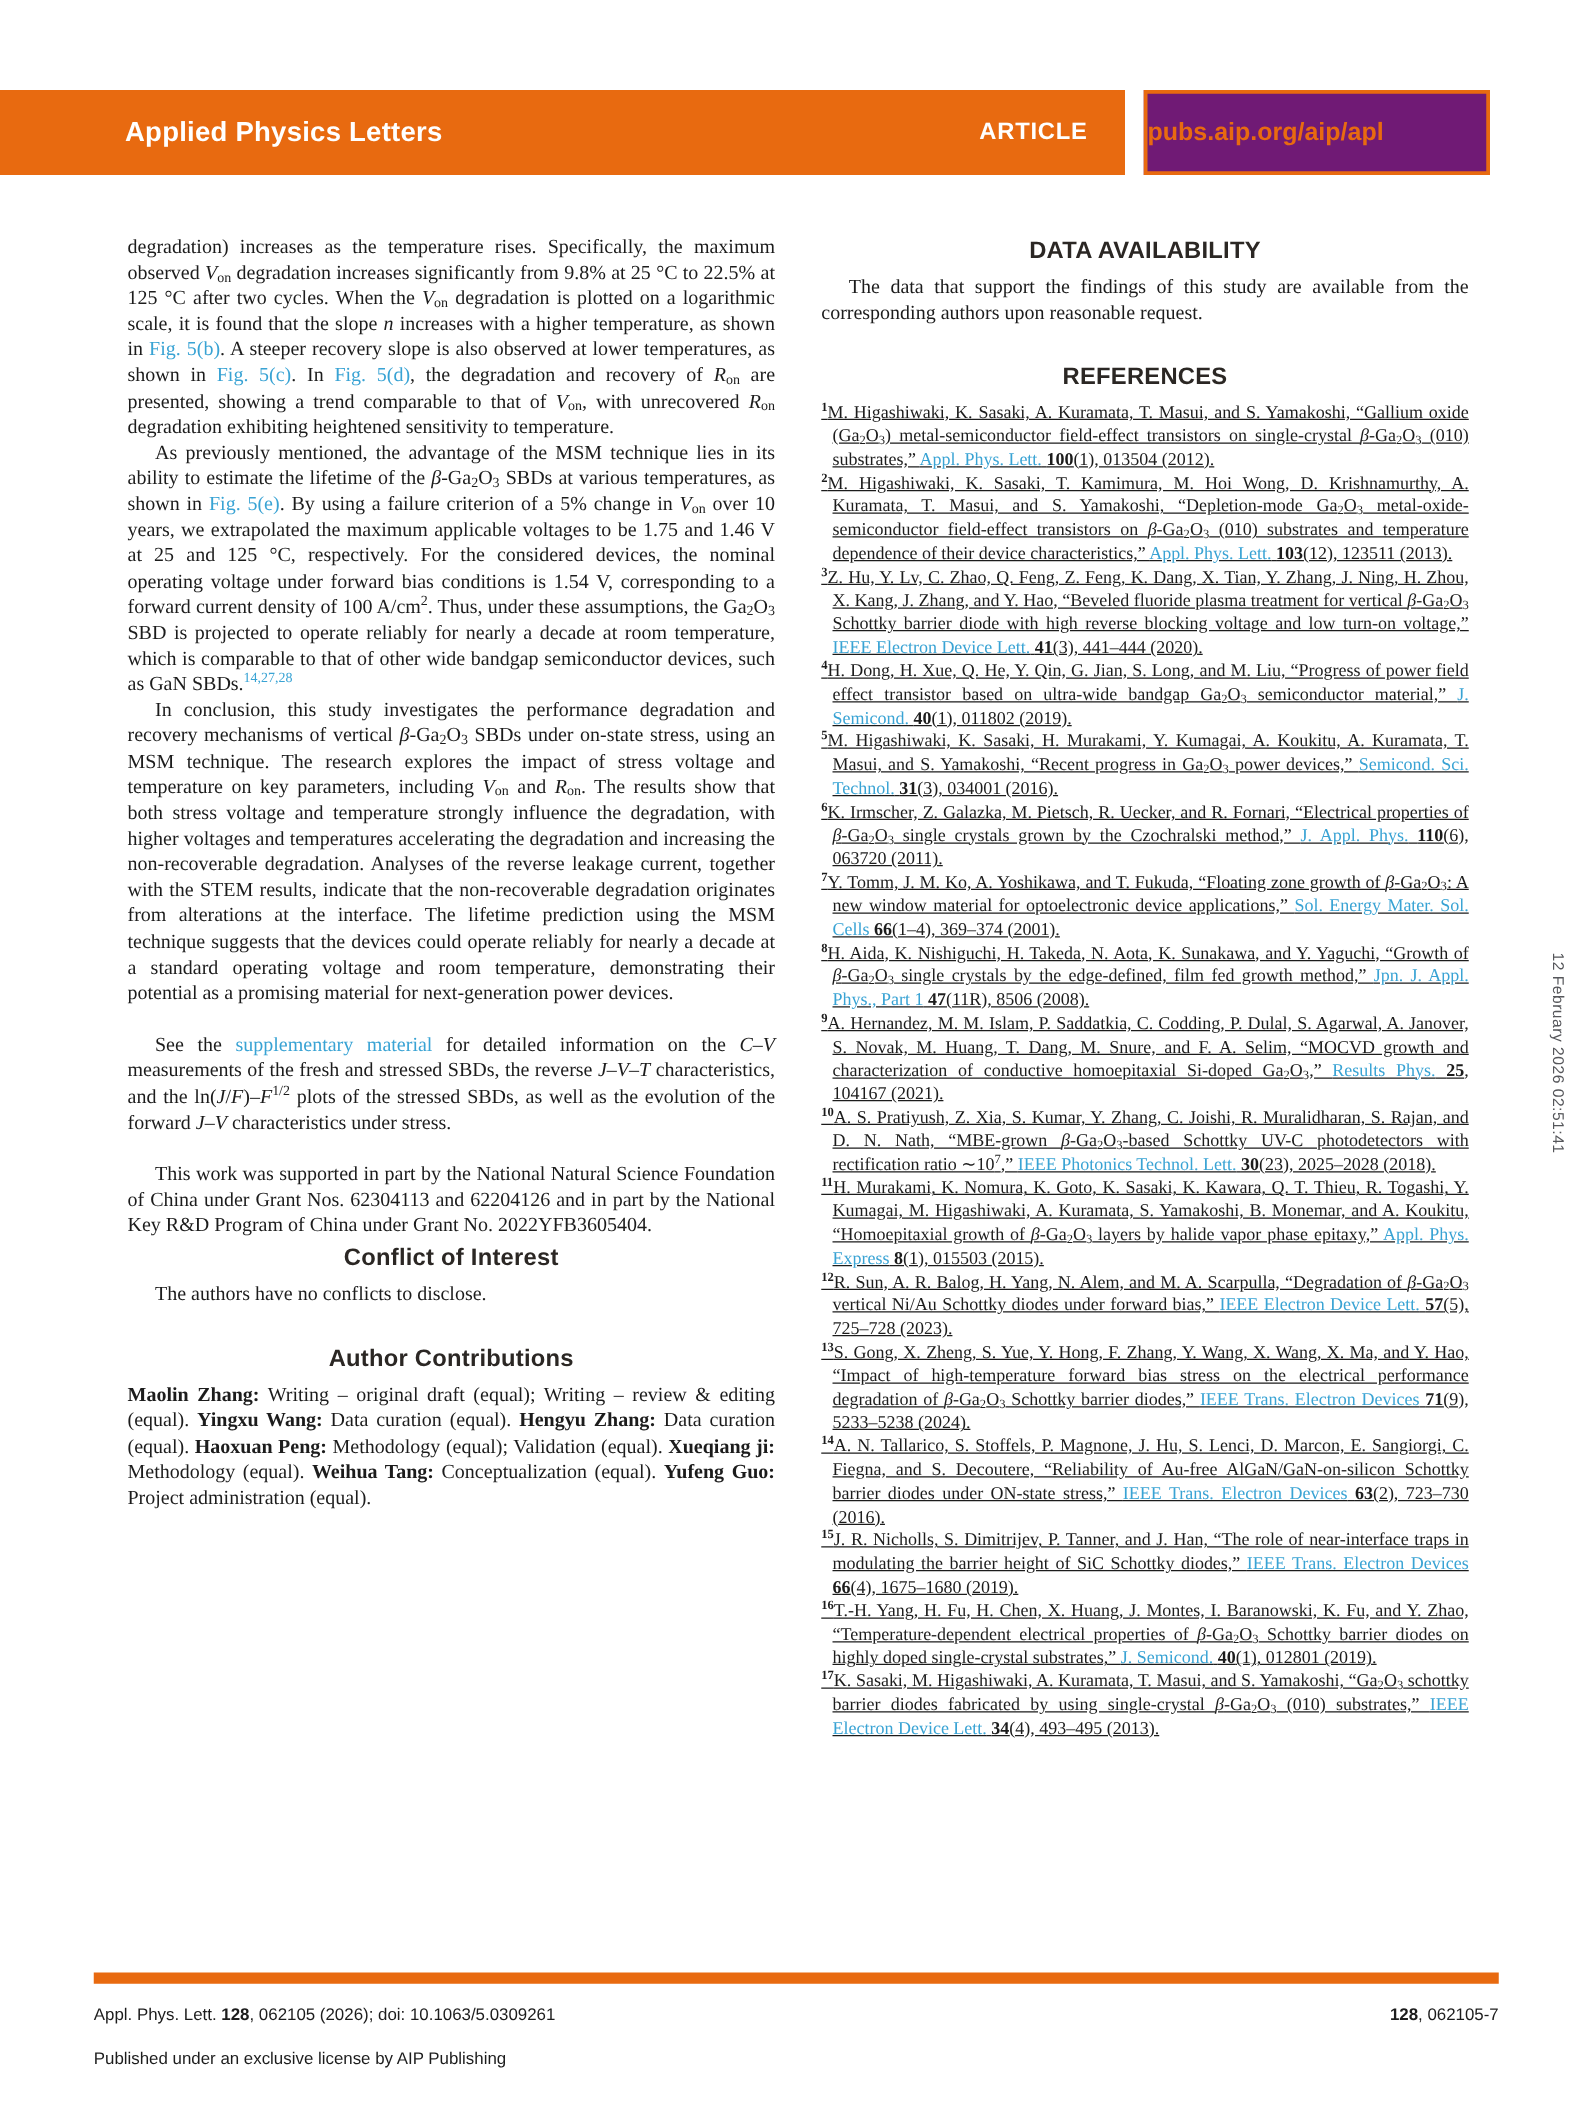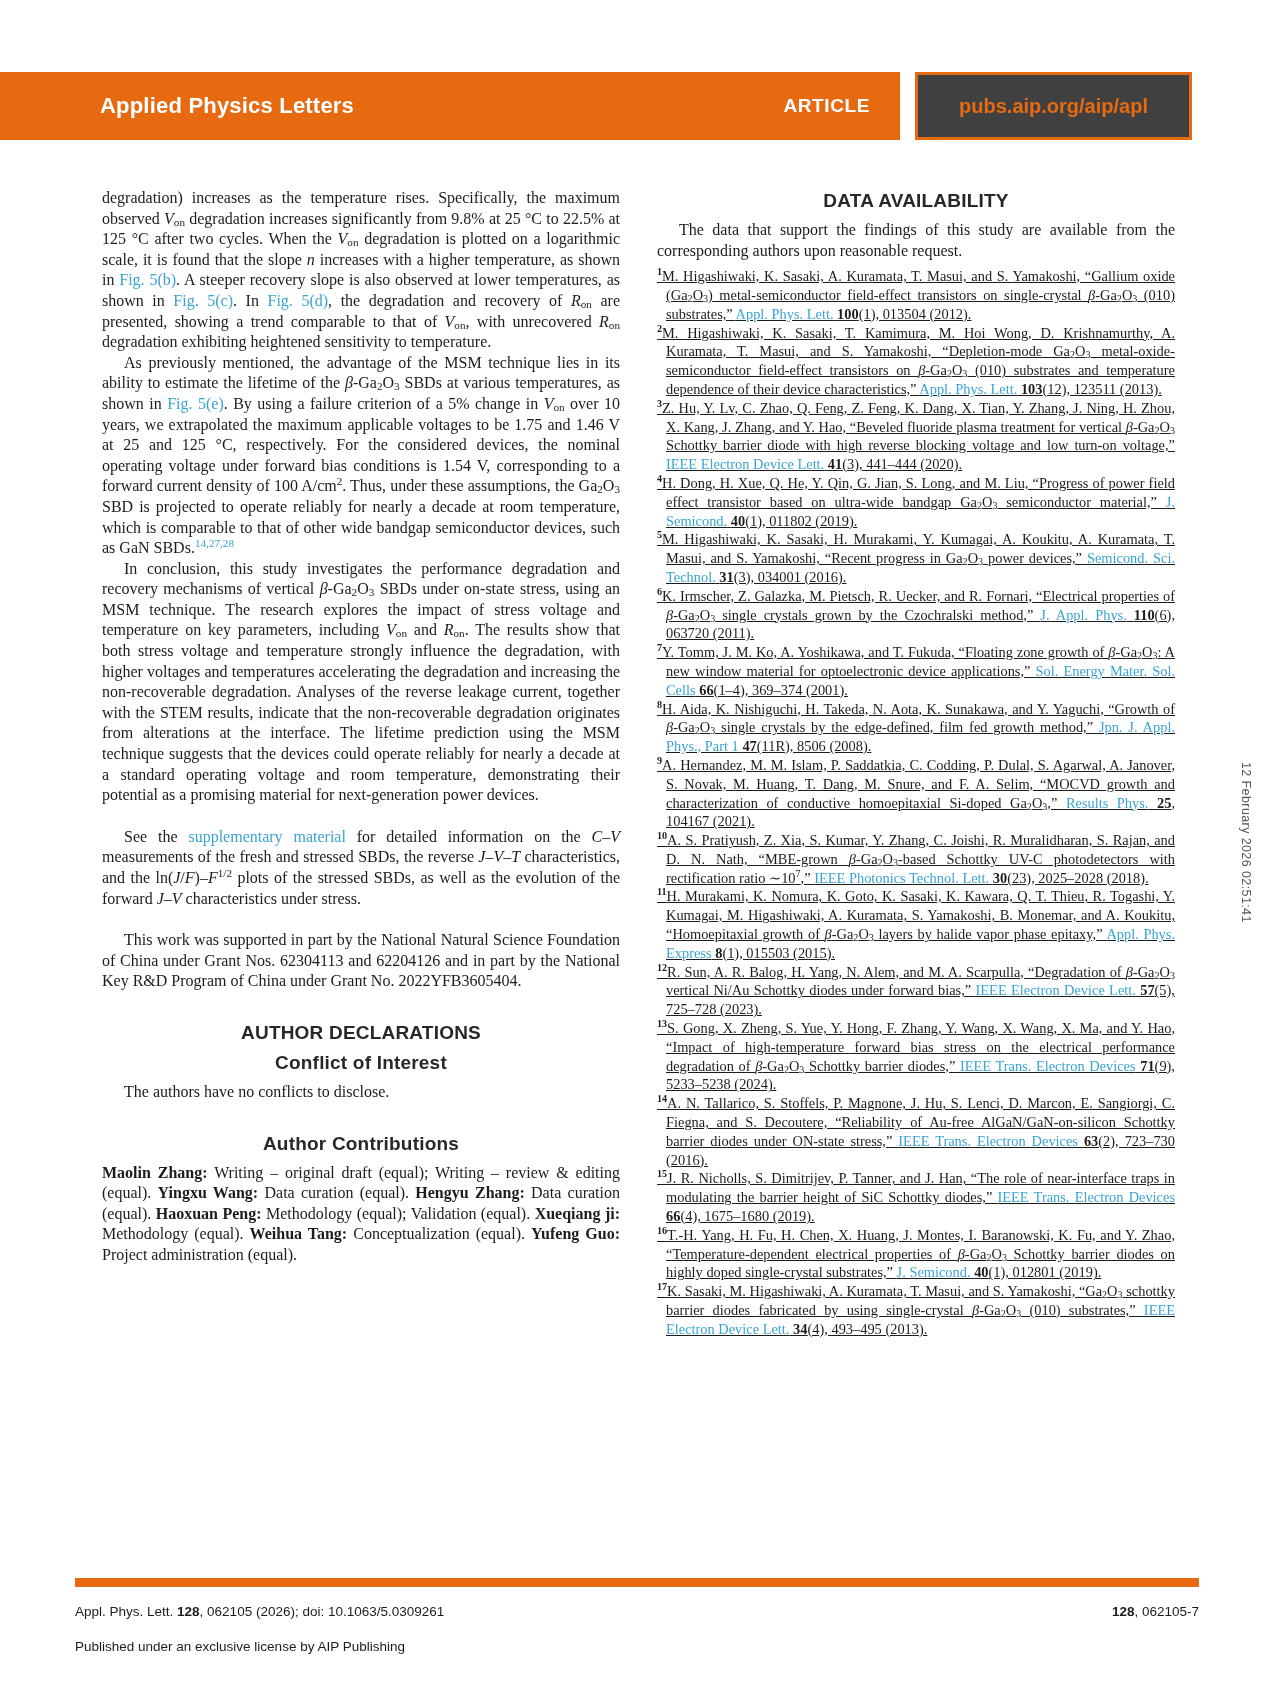--- a/index.html
+++ b/index.html
@@ -14,21 +14,21 @@
   body{font-family:"Liberation Serif",serif;color:var(--text);}
   .page{position:relative;width:1275px;height:1688px;background:#fff;overflow:hidden;}
 
   
   .band{position:absolute;left:0;top:72px;width:900px;height:68px;background:var(--accent);
         display:flex;align-items:center;justify-content:space-between;
         padding:0 30px 0 100px;box-sizing:border-box;gap:16px;}
   .journal{color:#fff;font-family:"Liberation Sans",sans-serif;font-weight:700;font-size:22px;letter-spacing:0.2px;}
   .article{color:#fff;font-family:"Liberation Sans",sans-serif;font-weight:700;font-size:19px;letter-spacing:0.6px;}
   .urlbox{position:absolute;left:915px;top:72px;width:277px;height:68px;border:3px solid var(--accent);
-          box-sizing:border-box;display:flex;align-items:center;justify-content:center;background:#404040;}
+          box-sizing:border-box;display:flex;align-items:center;background:#701a75;}
   .urlbox span{color:var(--accent);font-family:"Liberation Sans",sans-serif;font-weight:700;font-size:20px;}
 
   
   .col{position:absolute;top:188px;width:518px;text-align:justify;}
   .col-left{left:102px;}
   .col-right{left:657px;}
 
   .body-p{margin:0;font-size:16px;line-height:20.6px;}
   .ind{text-indent:22px;}
   .gap{margin-top:21px;}
@@ -75,32 +75,32 @@
     <span>pubs.aip.org/aip/apl</span>
   </div>
 
   <div class="col col-left">
     <p class="body-p">degradation) increases as the temperature rises. Specifically, the maximum observed <span class="ital">V</span><span class="subs">on</span> degradation increases significantly from 9.8% at 25 °C to 22.5% at 125 °C after two cycles. When the <span class="ital">V</span><span class="subs">on</span> degradation is plotted on a logarithmic scale, it is found that the slope <span class="ital">n</span> increases with a higher temperature, as shown in <span class="link">Fig. 5(b)</span>. A steeper recovery slope is also observed at lower temperatures, as shown in <span class="link">Fig. 5(c)</span>. In <span class="link">Fig. 5(d)</span>, the degradation and recovery of <span class="ital">R</span><span class="subs">on</span> are presented, showing a trend comparable to that of <span class="ital">V</span><span class="subs">on</span>, with unrecovered <span class="ital">R</span><span class="subs">on</span> degradation exhibiting heightened sensitivity to temperature.</p>
     <p class="body-p ind">As previously mentioned, the advantage of the MSM technique lies in its ability to estimate the lifetime of the <span class="ital">β</span>-Ga<span class="subs">2</span>O<span class="subs">3</span> SBDs at various temperatures, as shown in <span class="link">Fig. 5(e)</span>. By using a failure criterion of a 5% change in <span class="ital">V</span><span class="subs">on</span> over 10 years, we extrapolated the maximum applicable voltages to be 1.75 and 1.46 V at 25 and 125 °C, respectively. For the considered devices, the nominal operating voltage under forward bias conditions is 1.54 V, corresponding to a forward current density of 100 A/cm<span class="sups">2</span>. Thus, under these assumptions, the Ga<span class="subs">2</span>O<span class="subs">3</span> SBD is projected to operate reliably for nearly a decade at room temperature, which is comparable to that of other wide bandgap semiconductor devices, such as GaN SBDs.<span class="sups"><span class="link">14,27,28</span></span></p>
     <p class="body-p ind">In conclusion, this study investigates the performance degradation and recovery mechanisms of vertical <span class="ital">β</span>-Ga<span class="subs">2</span>O<span class="subs">3</span> SBDs under on-state stress, using an MSM technique. The research explores the impact of stress voltage and temperature on key parameters, including <span class="ital">V</span><span class="subs">on</span> and <span class="ital">R</span><span class="subs">on</span>. The results show that both stress voltage and temperature strongly influence the degradation, with higher voltages and temperatures accelerating the degradation and increasing the non-recoverable degradation. Analyses of the reverse leakage current, together with the STEM results, indicate that the non-recoverable degradation originates from alterations at the interface. The lifetime prediction using the MSM technique suggests that the devices could operate reliably for nearly a decade at a standard operating voltage and room temperature, demonstrating their potential as a promising material for next-generation power devices.</p>
     <p class="body-p ind gap">See the <span class="link">supplementary material</span> for detailed information on the <span class="ital">C</span>–<span class="ital">V</span> measurements of the fresh and stressed SBDs, the reverse <span class="ital">J</span>–<span class="ital">V</span>–<span class="ital">T</span> characteristics, and the ln(<span class="ital">J</span>/<span class="ital">F</span>)–<span class="ital">F</span><span class="sups">1/2</span> plots of the stressed SBDs, as well as the evolution of the forward <span class="ital">J</span>–<span class="ital">V</span> characteristics under stress.</p>
     <p class="body-p ind gap">This work was supported in part by the National Natural Science Foundation of China under Grant Nos. 62304113 and 62204126 and in part by the National Key R&amp;D Program of China under Grant No. 2022YFB3605404.</p>
 
-    <div class="sec">AUTHOR DECLARATIONS</div>
     <div class="sec tight">Conflict of Interest</div>
     <p class="conflict-p">The authors have no conflicts to disclose.</p>
 
     <div class="sec">Author Contributions</div>
     <p class="body-p"><span class="bold">Maolin Zhang:</span> Writing – original draft (equal); Writing – review &amp; editing (equal). <span class="bold">Yingxu Wang:</span> Data curation (equal). <span class="bold">Hengyu Zhang:</span> Data curation (equal). <span class="bold">Haoxuan Peng:</span> Methodology (equal); Validation (equal). <span class="bold">Xueqiang ji:</span> Methodology (equal). <span class="bold">Weihua Tang:</span> Conceptualization (equal). <span class="bold">Yufeng Guo:</span> Project administration (equal).</p>
   </div>
 
   <div class="col col-right">
     <div class="sec top">DATA AVAILABILITY</div>
     <p class="avail-p">The data that support the findings of this study are available from the corresponding authors upon reasonable request.</p>
 
+    <div class="sec">REFERENCES</div>
     <div class="refs" id="refs-list">
         <div class="ref"><span class="sups"><span class="bold">1</span></span>M. Higashiwaki, K. Sasaki, A. Kuramata, T. Masui, and S. Yamakoshi, “Gallium oxide (Ga<span class="subs">2</span>O<span class="subs">3</span>) metal-semiconductor field-effect transistors on single-crystal <span class="ital">β</span>-Ga<span class="subs">2</span>O<span class="subs">3</span> (010) substrates,” <span class="link">Appl. Phys. Lett.</span> <span class="bold">100</span>(1), 013504 (2012).</div>
         <div class="ref"><span class="sups"><span class="bold">2</span></span>M. Higashiwaki, K. Sasaki, T. Kamimura, M. Hoi Wong, D. Krishnamurthy, A. Kuramata, T. Masui, and S. Yamakoshi, “Depletion-mode Ga<span class="subs">2</span>O<span class="subs">3</span> metal-oxide-semiconductor field-effect transistors on <span class="ital">β</span>-Ga<span class="subs">2</span>O<span class="subs">3</span> (010) substrates and temperature dependence of their device characteristics,” <span class="link">Appl. Phys. Lett.</span> <span class="bold">103</span>(12), 123511 (2013).</div>
         <div class="ref"><span class="sups"><span class="bold">3</span></span>Z. Hu, Y. Lv, C. Zhao, Q. Feng, Z. Feng, K. Dang, X. Tian, Y. Zhang, J. Ning, H. Zhou, X. Kang, J. Zhang, and Y. Hao, “Beveled fluoride plasma treatment for vertical <span class="ital">β</span>-Ga<span class="subs">2</span>O<span class="subs">3</span> Schottky barrier diode with high reverse blocking voltage and low turn-on voltage,” <span class="link">IEEE Electron Device Lett.</span> <span class="bold">41</span>(3), 441–444 (2020).</div>
         <div class="ref"><span class="sups"><span class="bold">4</span></span>H. Dong, H. Xue, Q. He, Y. Qin, G. Jian, S. Long, and M. Liu, “Progress of power field effect transistor based on ultra-wide bandgap Ga<span class="subs">2</span>O<span class="subs">3</span> semiconductor material,” <span class="link">J. Semicond.</span> <span class="bold">40</span>(1), 011802 (2019).</div>
         <div class="ref"><span class="sups"><span class="bold">5</span></span>M. Higashiwaki, K. Sasaki, H. Murakami, Y. Kumagai, A. Koukitu, A. Kuramata, T. Masui, and S. Yamakoshi, “Recent progress in Ga<span class="subs">2</span>O<span class="subs">3</span> power devices,” <span class="link">Semicond. Sci. Technol.</span> <span class="bold">31</span>(3), 034001 (2016).</div>
         <div class="ref"><span class="sups"><span class="bold">6</span></span>K. Irmscher, Z. Galazka, M. Pietsch, R. Uecker, and R. Fornari, “Electrical properties of <span class="ital">β</span>-Ga<span class="subs">2</span>O<span class="subs">3</span> single crystals grown by the Czochralski method,” <span class="link">J. Appl. Phys.</span> <span class="bold">110</span>(6), 063720 (2011).</div>
         <div class="ref"><span class="sups"><span class="bold">7</span></span>Y. Tomm, J. M. Ko, A. Yoshikawa, and T. Fukuda, “Floating zone growth of <span class="ital">β</span>-Ga<span class="subs">2</span>O<span class="subs">3</span>: A new window material for optoelectronic device applications,” <span class="link">Sol. Energy Mater. Sol. Cells</span> <span class="bold">66</span>(1–4), 369–374 (2001).</div>
         <div class="ref"><span class="sups"><span class="bold">8</span></span>H. Aida, K. Nishiguchi, H. Takeda, N. Aota, K. Sunakawa, and Y. Yaguchi, “Growth of <span class="ital">β</span>-Ga<span class="subs">2</span>O<span class="subs">3</span> single crystals by the edge-defined, film fed growth method,” <span class="link">Jpn. J. Appl. Phys., Part 1</span> <span class="bold">47</span>(11R), 8506 (2008).</div>
         <div class="ref"><span class="sups"><span class="bold">9</span></span>A. Hernandez, M. M. Islam, P. Saddatkia, C. Codding, P. Dulal, S. Agarwal, A. Janover, S. Novak, M. Huang, T. Dang, M. Snure, and F. A. Selim, “MOCVD growth and characterization of conductive homoepitaxial Si-doped Ga<span class="subs">2</span>O<span class="subs">3</span>,” <span class="link">Results Phys.</span> <span class="bold">25</span>, 104167 (2021).</div>

